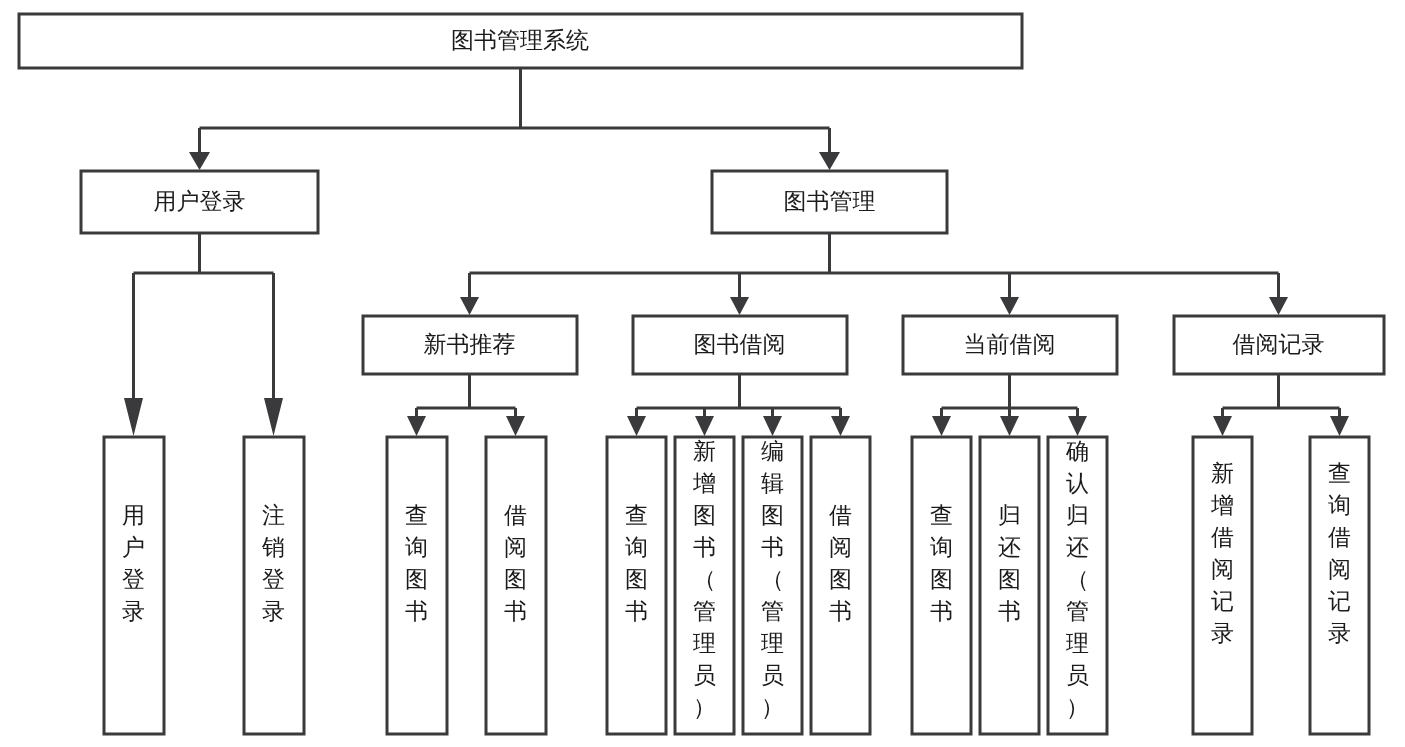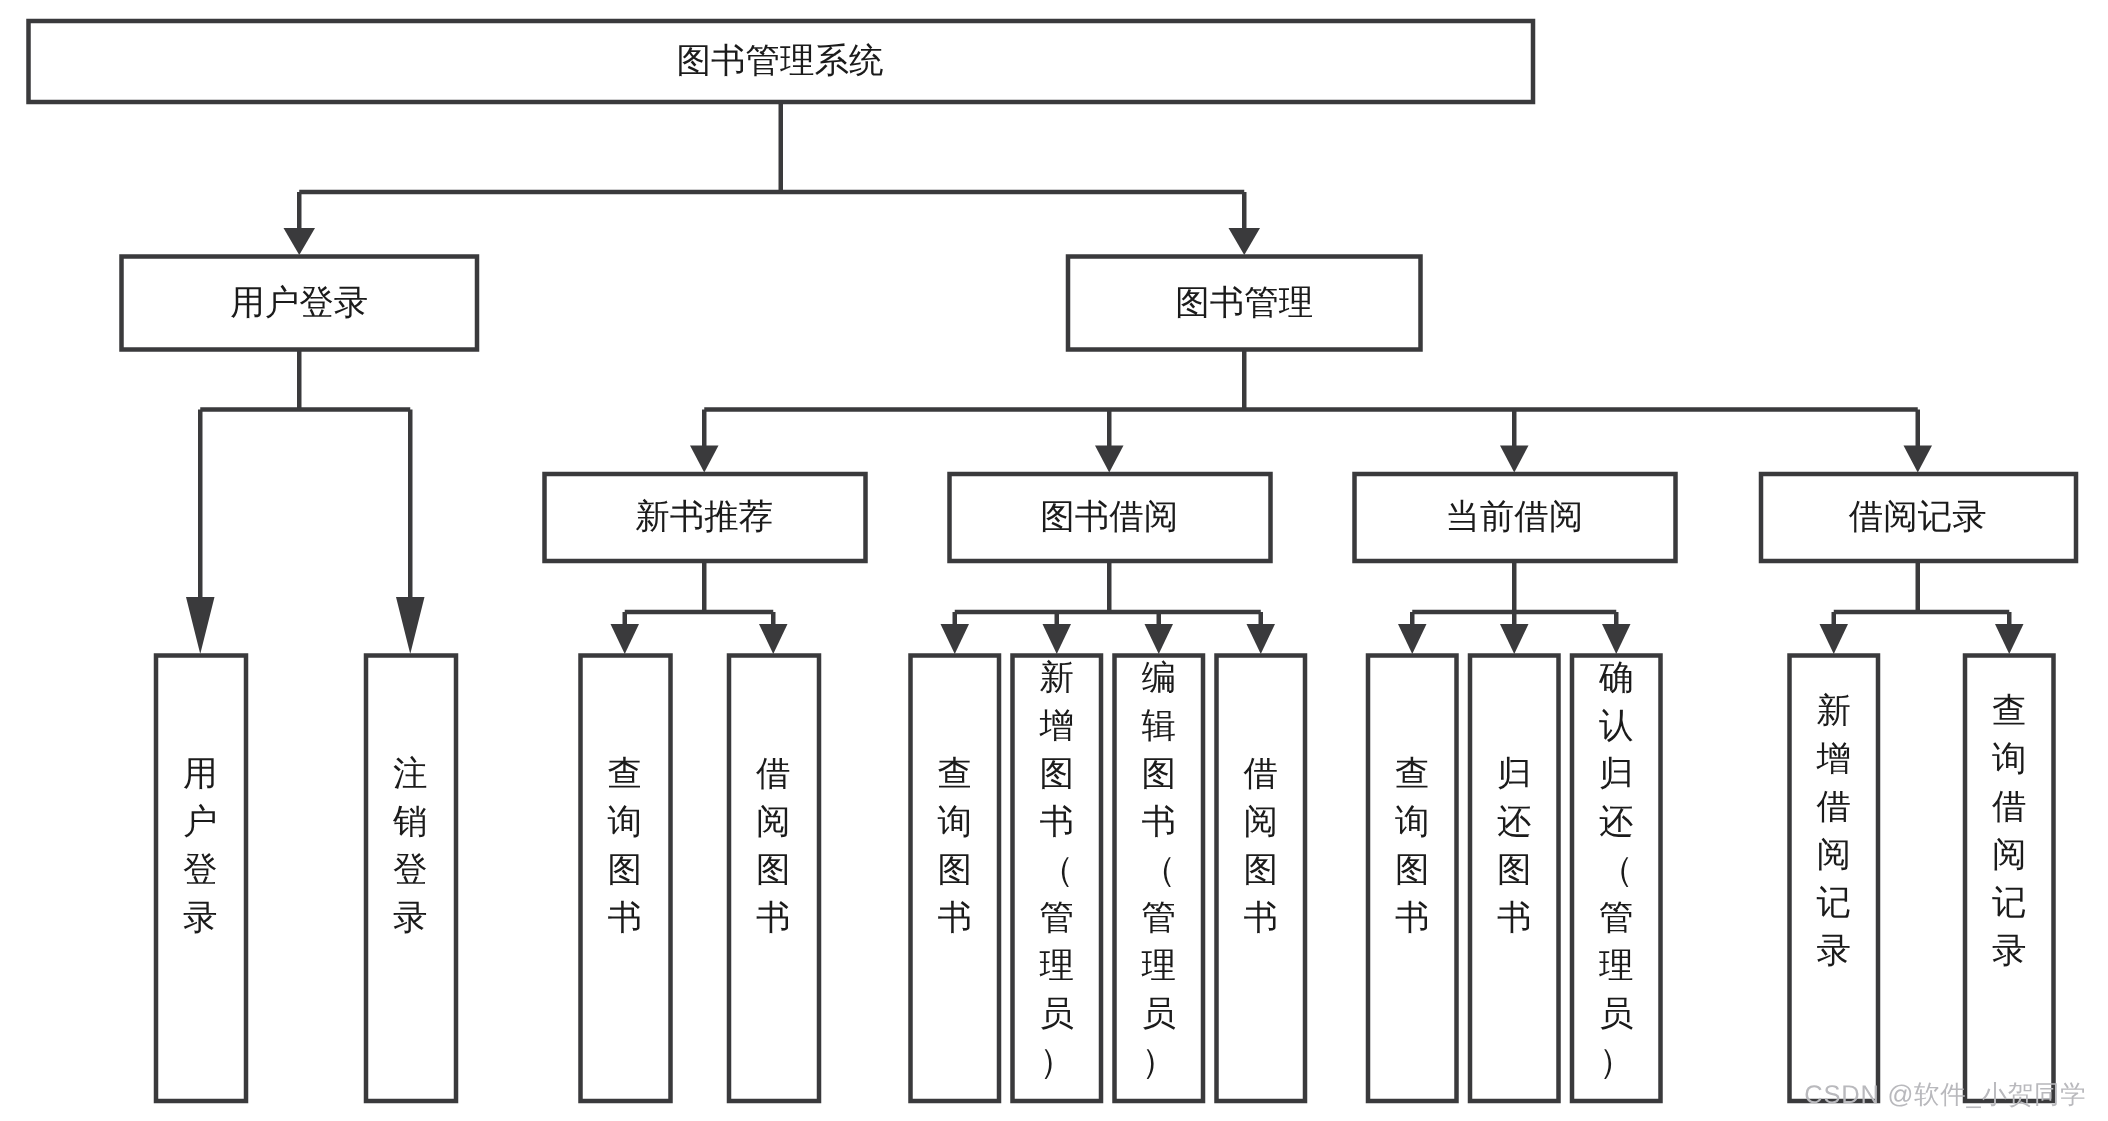--- a/index.html
+++ b/index.html
@@ -242,14 +242,13 @@
       <text class="node-label-v" x="1222.5" y="481"><tspan x="1222.5" y="481">新</tspan><tspan x="1222.5" y="513">增</tspan><tspan x="1222.5" y="545">借</tspan><tspan x="1222.5" y="577">阅</tspan><tspan x="1222.5" y="609">记</tspan><tspan x="1222.5" y="641">录</tspan></text>
     </g>
 
     <g>
       <rect class="node-rect leaf" x="1310" y="437" width="59" height="297"></rect>
       <text class="node-label-v" x="1339.5" y="481"><tspan x="1339.5" y="481">查</tspan><tspan x="1339.5" y="513">询</tspan><tspan x="1339.5" y="545">借</tspan><tspan x="1339.5" y="577">阅</tspan><tspan x="1339.5" y="609">记</tspan><tspan x="1339.5" y="641">录</tspan></text>
     </g>
 
   </svg>
 
-  <div class="watermark-text">CSDN @软件_小贺同学</div>
 </div>
 
 </body></html>

